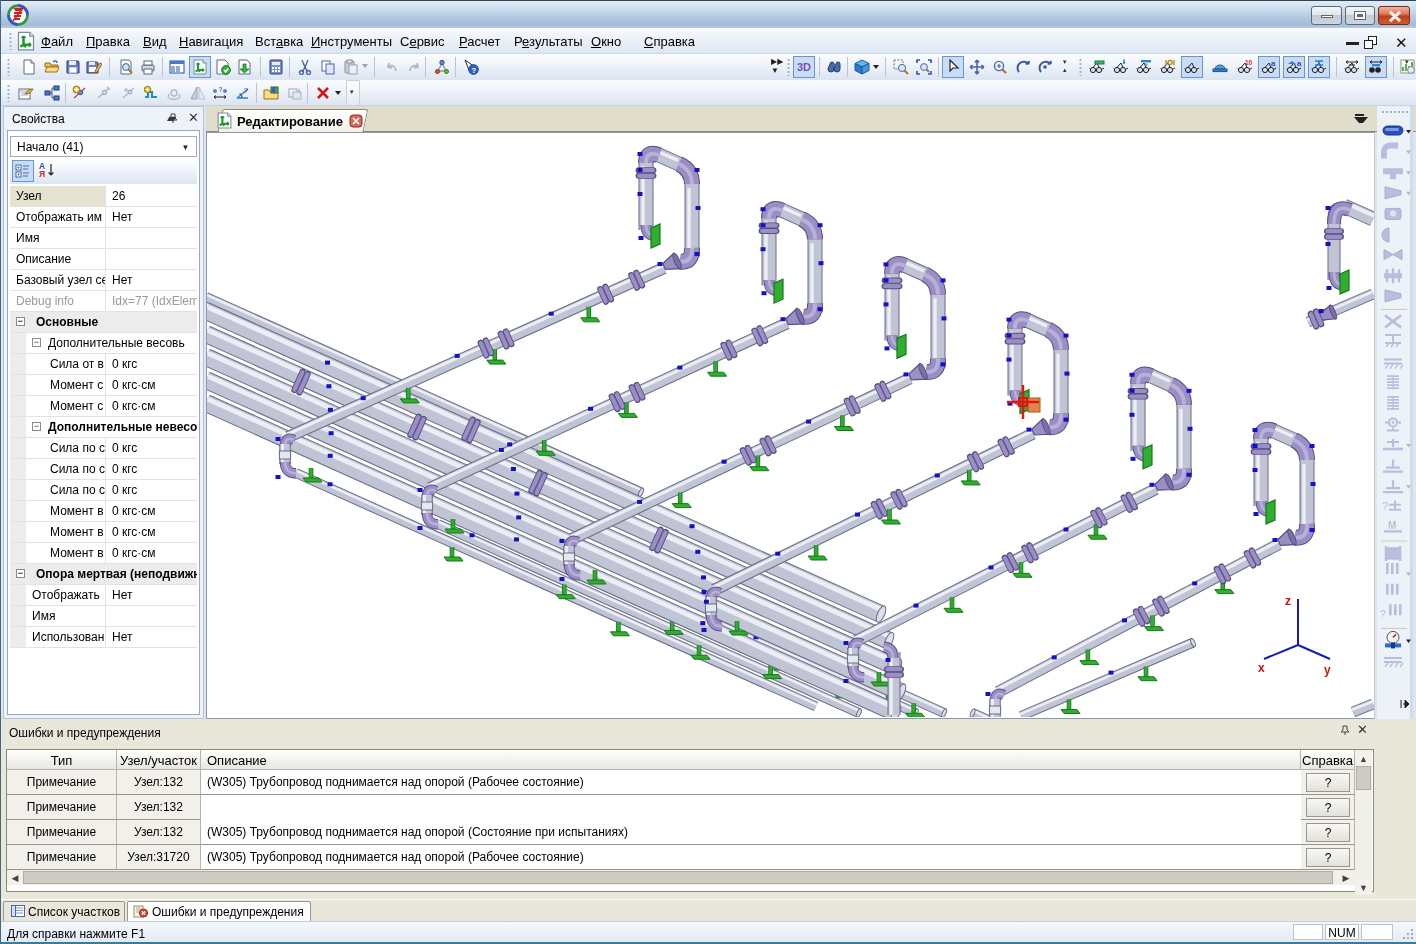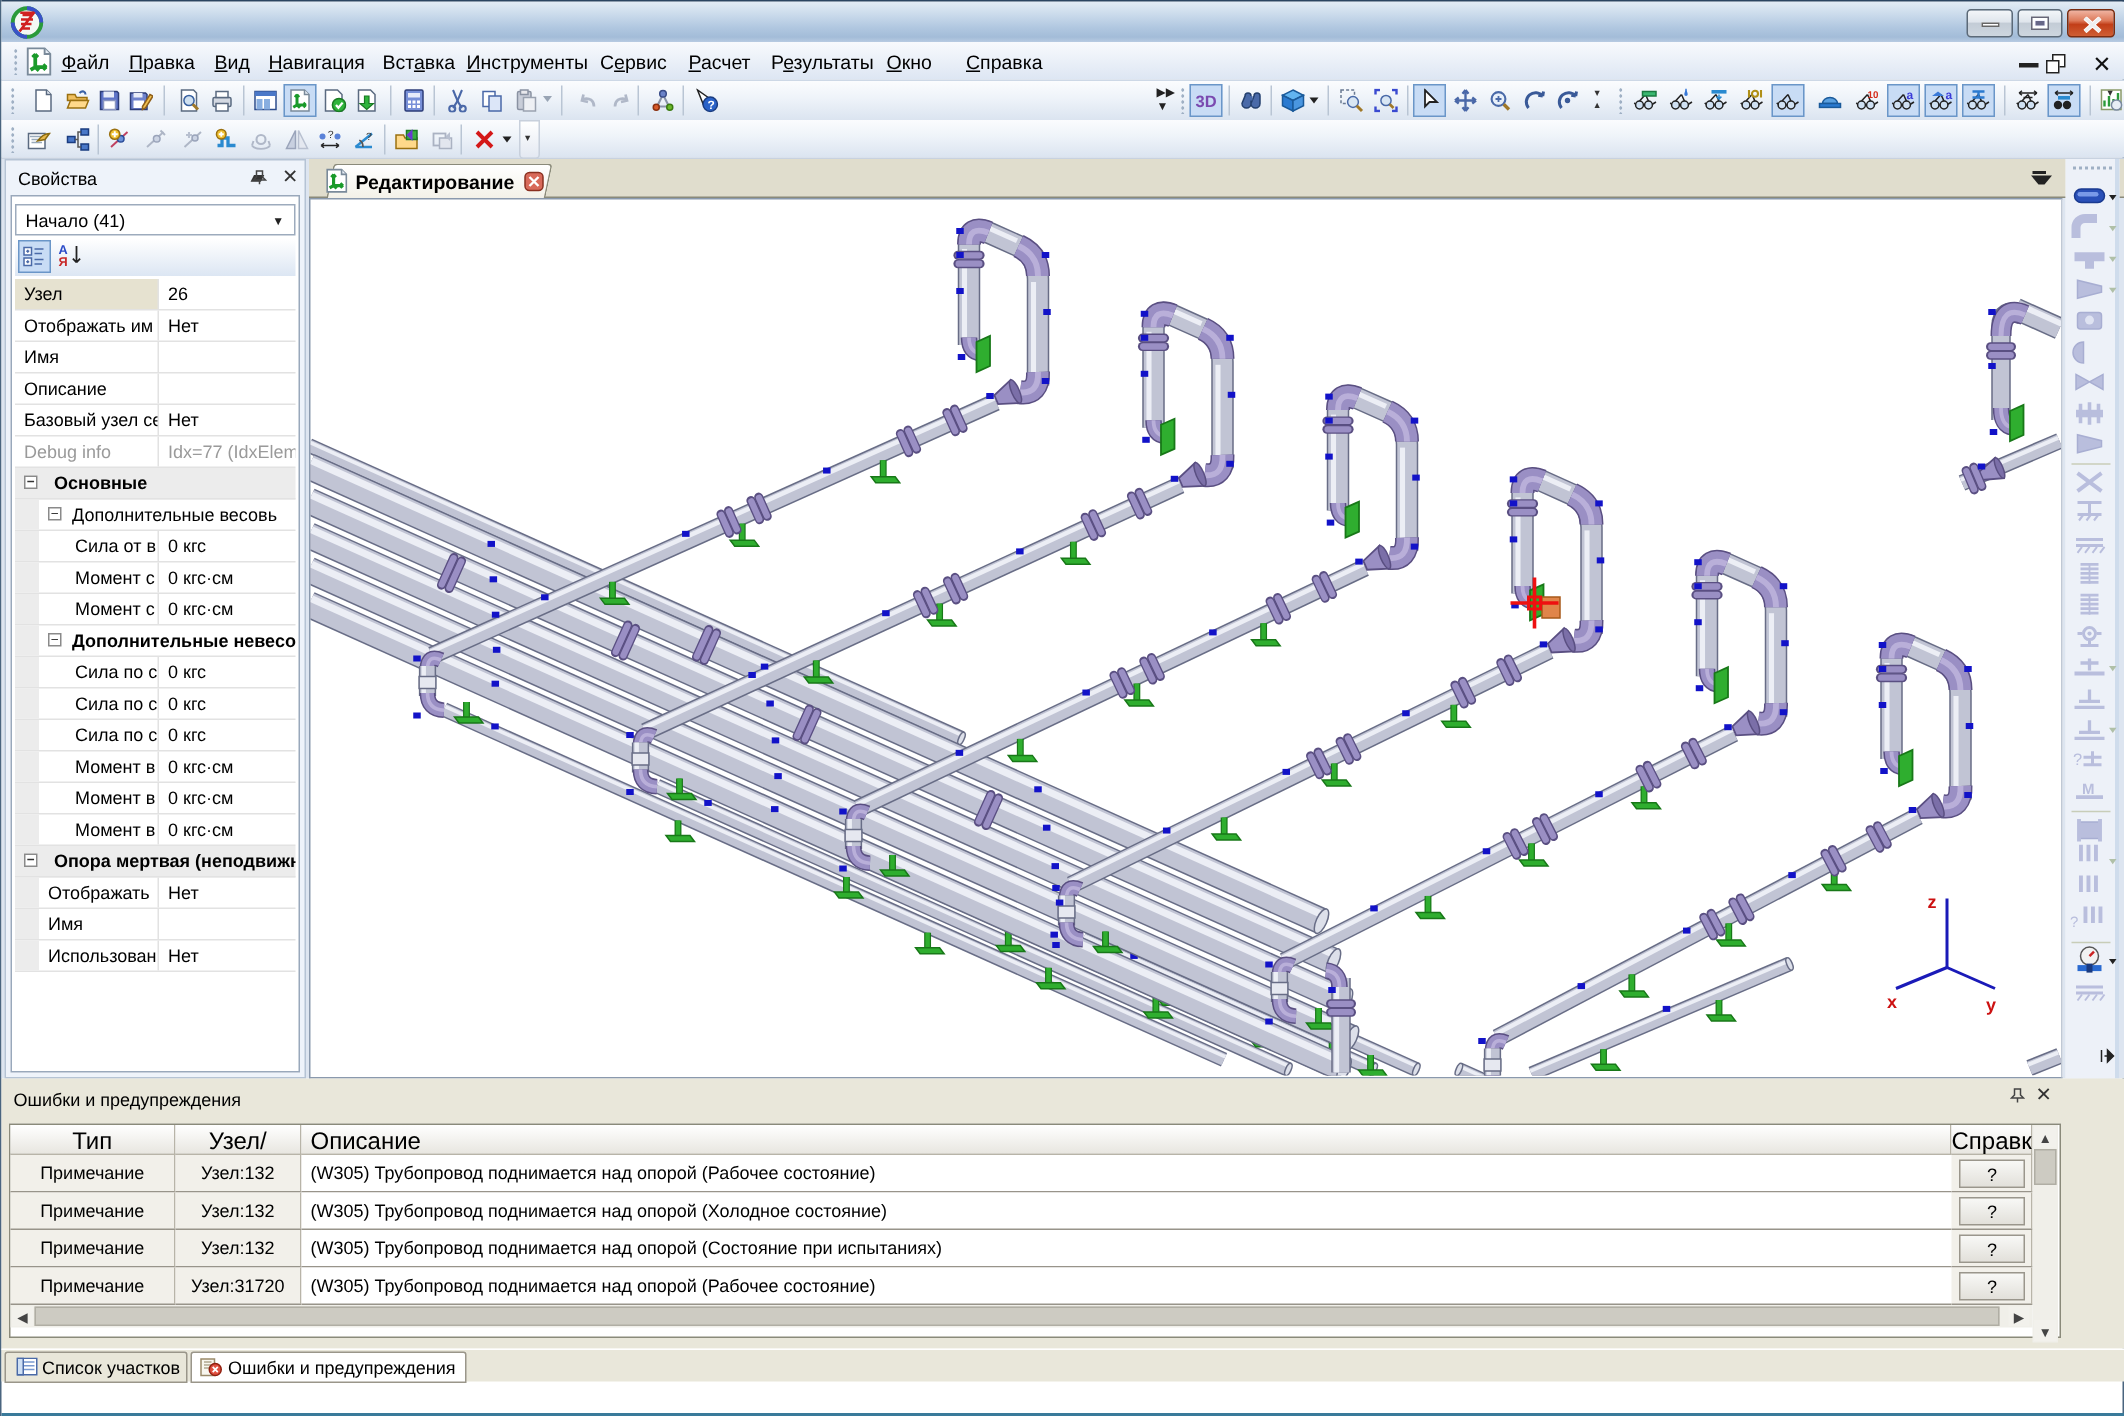--- a/index.html
+++ b/index.html
@@ -41,21 +41,21 @@
 #vtab{position:absolute;left:14px;top:3px;width:146px;height:23px;background:linear-gradient(#ffffff,#f3f1e8);border:1px solid #8a8a7a;border-bottom:none;border-radius:3px 3px 0 0;transform:skewX(-12deg)}
 #vtabc{position:absolute;left:10px;top:5px;width:160px;height:21px;font-weight:bold;font-size:13px}
 
 #vport{left:205px;top:132px;width:1169px;height:587px;background:#fff;border:1px solid #8a99ad;border-right:1px solid #c0c8d4}
 
 #rtb{left:1376px;top:106px;width:36px;height:613px;background:linear-gradient(90deg,#f2f5fa,#dfe7f2)}
 
 #bpanel{left:0;top:719px;width:1416px;height:180px;background:#e9e7da}
 #bphead{position:absolute;left:8px;top:7px;font-size:12px;color:#000}
 #btable{position:absolute;left:5px;top:30px;width:1368px;height:143px;background:#fff;border:1px solid #8a8a7a}
-.hcell{position:absolute;top:0;height:20px;background:linear-gradient(#ffffff,#e8e6e0);border-right:1px solid #b8b4a8;border-bottom:1px solid #b8b4a8;text-align:center;padding-top:3px;font-size:16px}
+.hcell{position:absolute;top:0;height:20px;background:linear-gradient(#ffffff,#e8e6e0);border-right:1px solid #b8b4a8;border-bottom:1px solid #b8b4a8;text-align:center;padding-top:3px;font-size:13px}
 .bcell{position:absolute;height:25px;background:#f2f0ea;border-right:1px solid #b8b4a8;border-bottom:1px solid #98948a;text-align:center;padding-top:5px;font-size:12px}
 .dcell{position:absolute;height:25px;background:#fff;border-bottom:1px solid #98948a;padding:5px 0 0 6px;font-size:12px}
 .qbtn{position:absolute;width:44px;height:19px;background:linear-gradient(#f8f8f6,#e2e0da);border:1px solid #9a968c;text-align:center;font-size:12px;padding-top:2px}
 
 .sbar{position:absolute;background:#f0efe9}
 .sthumb{position:absolute;background:#cdcbc2;border:1px solid #b0aea4}
 .sarr{position:absolute;background:#f2f1ec;color:#444;text-align:center;font-size:9px}
 
 #btabs{left:0;top:899px;width:1416px;height:22px;background:#e9e7da;border-top:1px solid #fff}
 .btab{position:absolute;top:1px;height:21px;border:1px solid #9a968a;background:#e9e7da;font-size:12px;padding:3px 4px 0 24px;border-radius:2px 2px 0 0;white-space:nowrap;overflow:hidden}
@@ -1426,21 +1426,20 @@
         <div class="hcell" style="left:110px;width:84px">Узел/участок</div>
         <div class="hcell" style="left:194px;width:1100px;text-align:left;padding-left:6px">Описание</div>
         <div class="hcell" style="left:1294px;width:54px">Справка</div>
         <div class="bcell" style="left:0;top:20px;width:110px">Примечание</div>
         <div class="bcell" style="left:110px;top:20px;width:84px">Узел:132</div>
         <div class="dcell" style="left:194px;top:20px;width:1100px">(W305) Трубопровод поднимается над опорой (Рабочее состояние)</div>
         <div class="bcell" style="left:1294px;top:20px;width:54px"></div>
         <div class="qbtn" style="left:1299px;top:23px">?</div>
         <div class="bcell" style="left:0;top:45px;width:110px">Примечание</div>
         <div class="bcell" style="left:110px;top:45px;width:84px">Узел:132</div>
-        <div class="dcell" style="left:194px;top:45px;width:1100px">(W305) Трубопровод поднимается над опорой (Холодное состояние)</div>
         <div class="bcell" style="left:1294px;top:45px;width:54px"></div>
         <div class="qbtn" style="left:1299px;top:48px">?</div>
         <div class="bcell" style="left:0;top:70px;width:110px">Примечание</div>
         <div class="bcell" style="left:110px;top:70px;width:84px">Узел:132</div>
         <div class="dcell" style="left:194px;top:70px;width:1100px">(W305) Трубопровод поднимается над опорой (Состояние при испытаниях)</div>
         <div class="bcell" style="left:1294px;top:70px;width:54px"></div>
         <div class="qbtn" style="left:1299px;top:73px">?</div>
         <div class="bcell" style="left:0;top:95px;width:110px">Примечание</div>
         <div class="bcell" style="left:110px;top:95px;width:84px">Узел:31720</div>
         <div class="dcell" style="left:194px;top:95px;width:1100px">(W305) Трубопровод поднимается над опорой (Рабочее состояние)</div>
@@ -1464,13 +1463,27 @@
         <rect x="0.5" y="0.5" width="4" height="11" fill="#cfe0f4" stroke="#4a6aa8"></rect>
       </svg>
       <div class="btab act" style="left:126px;width:184px">Ошибки и предупреждения</div>
       <svg width="15" height="14" style="position:absolute;left:132px;top:4px;z-index:2">
         <rect x="1" y="2" width="9" height="11" fill="#f8f6ee" stroke="#9a8a6a"></rect>
         <path d="M3 4h5M3 6h5M3 8h4" stroke="#b0a890"></path>
         <circle cx="10.5" cy="9" r="4" fill="#e05040" stroke="#902010"></circle>
         <path d="M8.8 7.3l3.4 3.4M12.2 7.3l-3.4 3.4" stroke="#fff" stroke-width="1.2"></path>
       </svg>
     </div>
+<div id="sbar" class="abs">
+      <div class="abs" style="left:6px;top:5px;font-size:12px">Для справки нажмите F1</div>
+      <div class="scell" style="left:1292px;width:30px"></div>
+      <div class="scell" style="left:1324px;width:34px;text-align:center;padding-top:1px">NUM</div>
+      <div class="scell" style="left:1360px;width:32px"></div>
+      <svg width="12" height="12" style="position:absolute;left:1402px;top:7px">
+        <rect x="8" y="8" width="2" height="2" fill="#9aa8ba"></rect>
+        <rect x="8" y="4" width="2" height="2" fill="#9aa8ba"></rect>
+        <rect x="8" y="0" width="2" height="2" fill="#9aa8ba"></rect>
+        <rect x="4" y="8" width="2" height="2" fill="#9aa8ba"></rect>
+        <rect x="4" y="4" width="2" height="2" fill="#9aa8ba"></rect>
+        <rect x="0" y="8" width="2" height="2" fill="#9aa8ba"></rect>
+      </svg>
+    </div>
 <div id="btmline" class="abs"></div>
 </div>
 </body></html>

